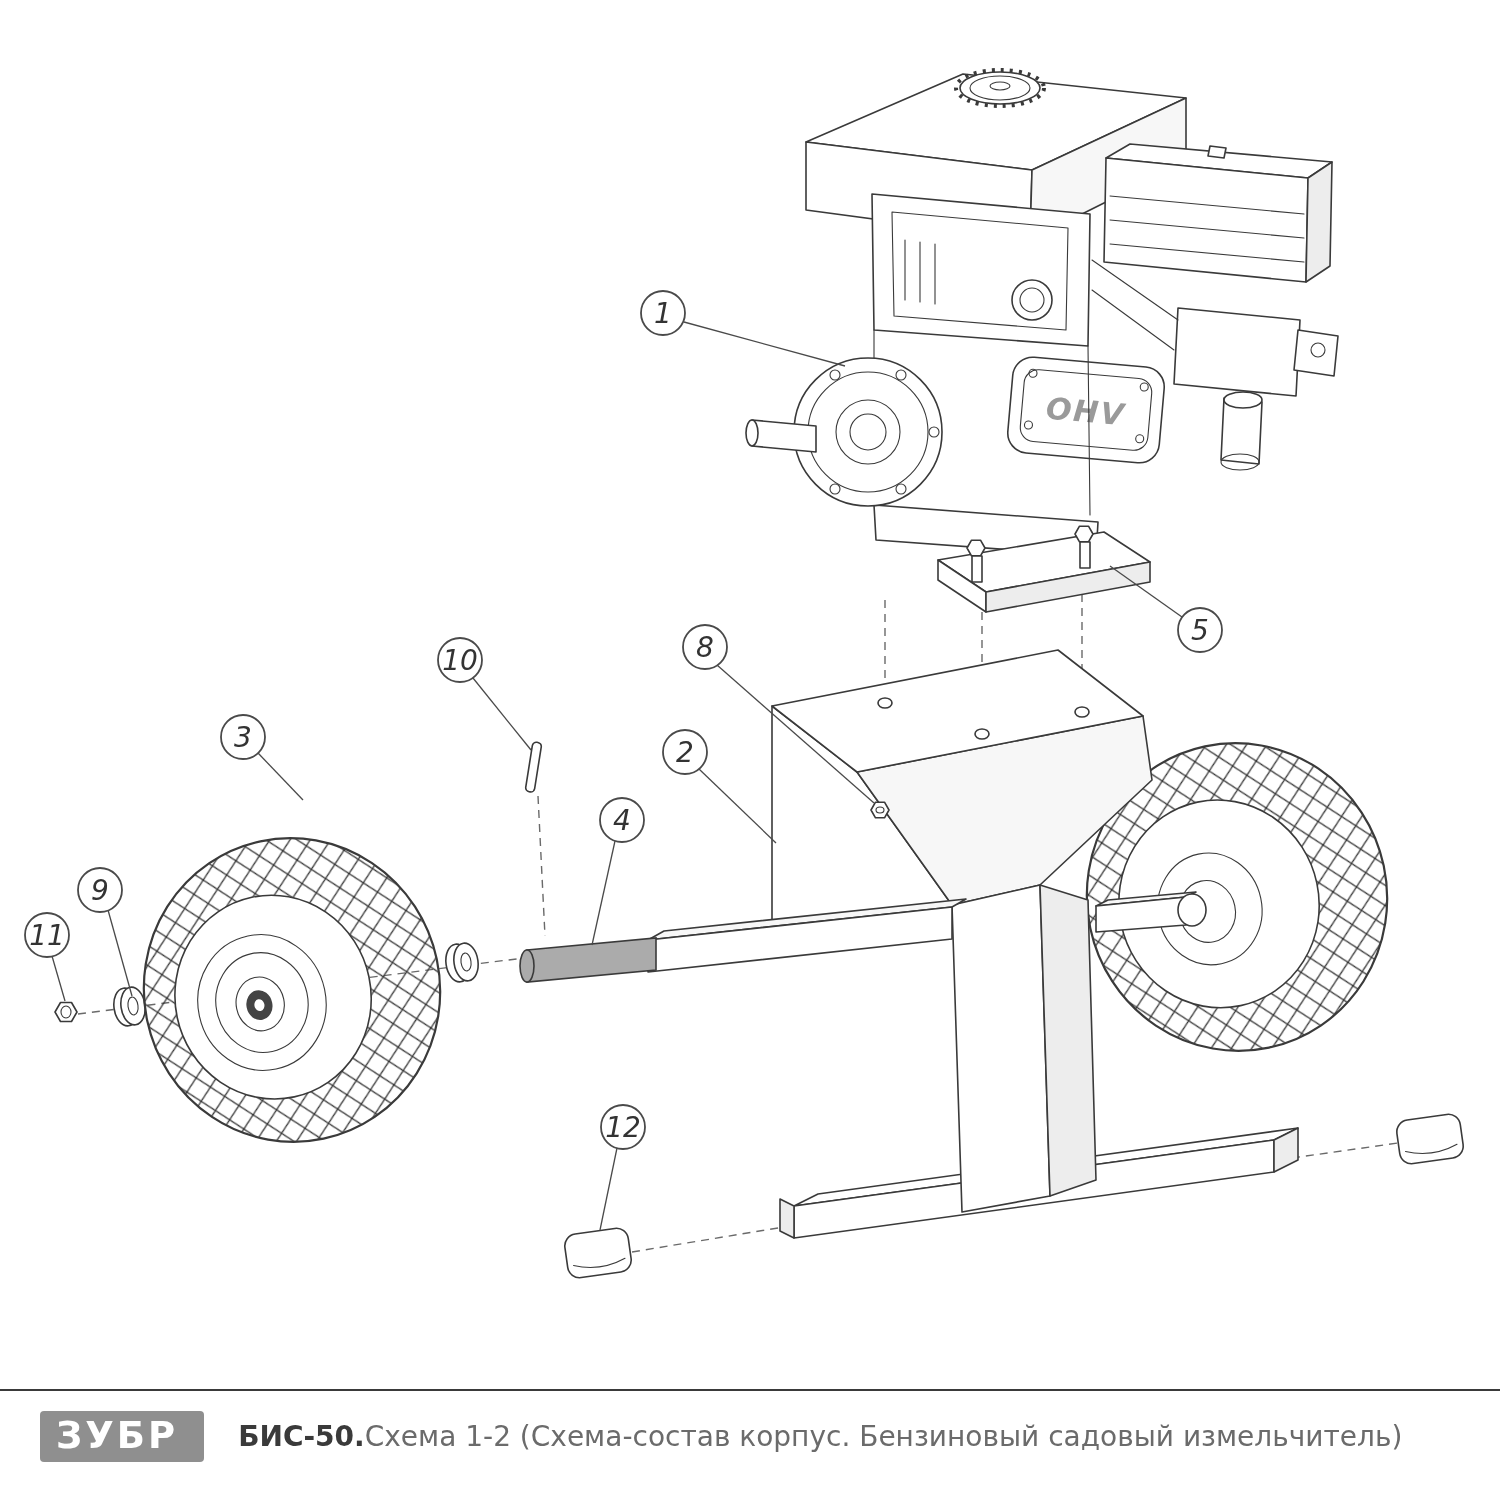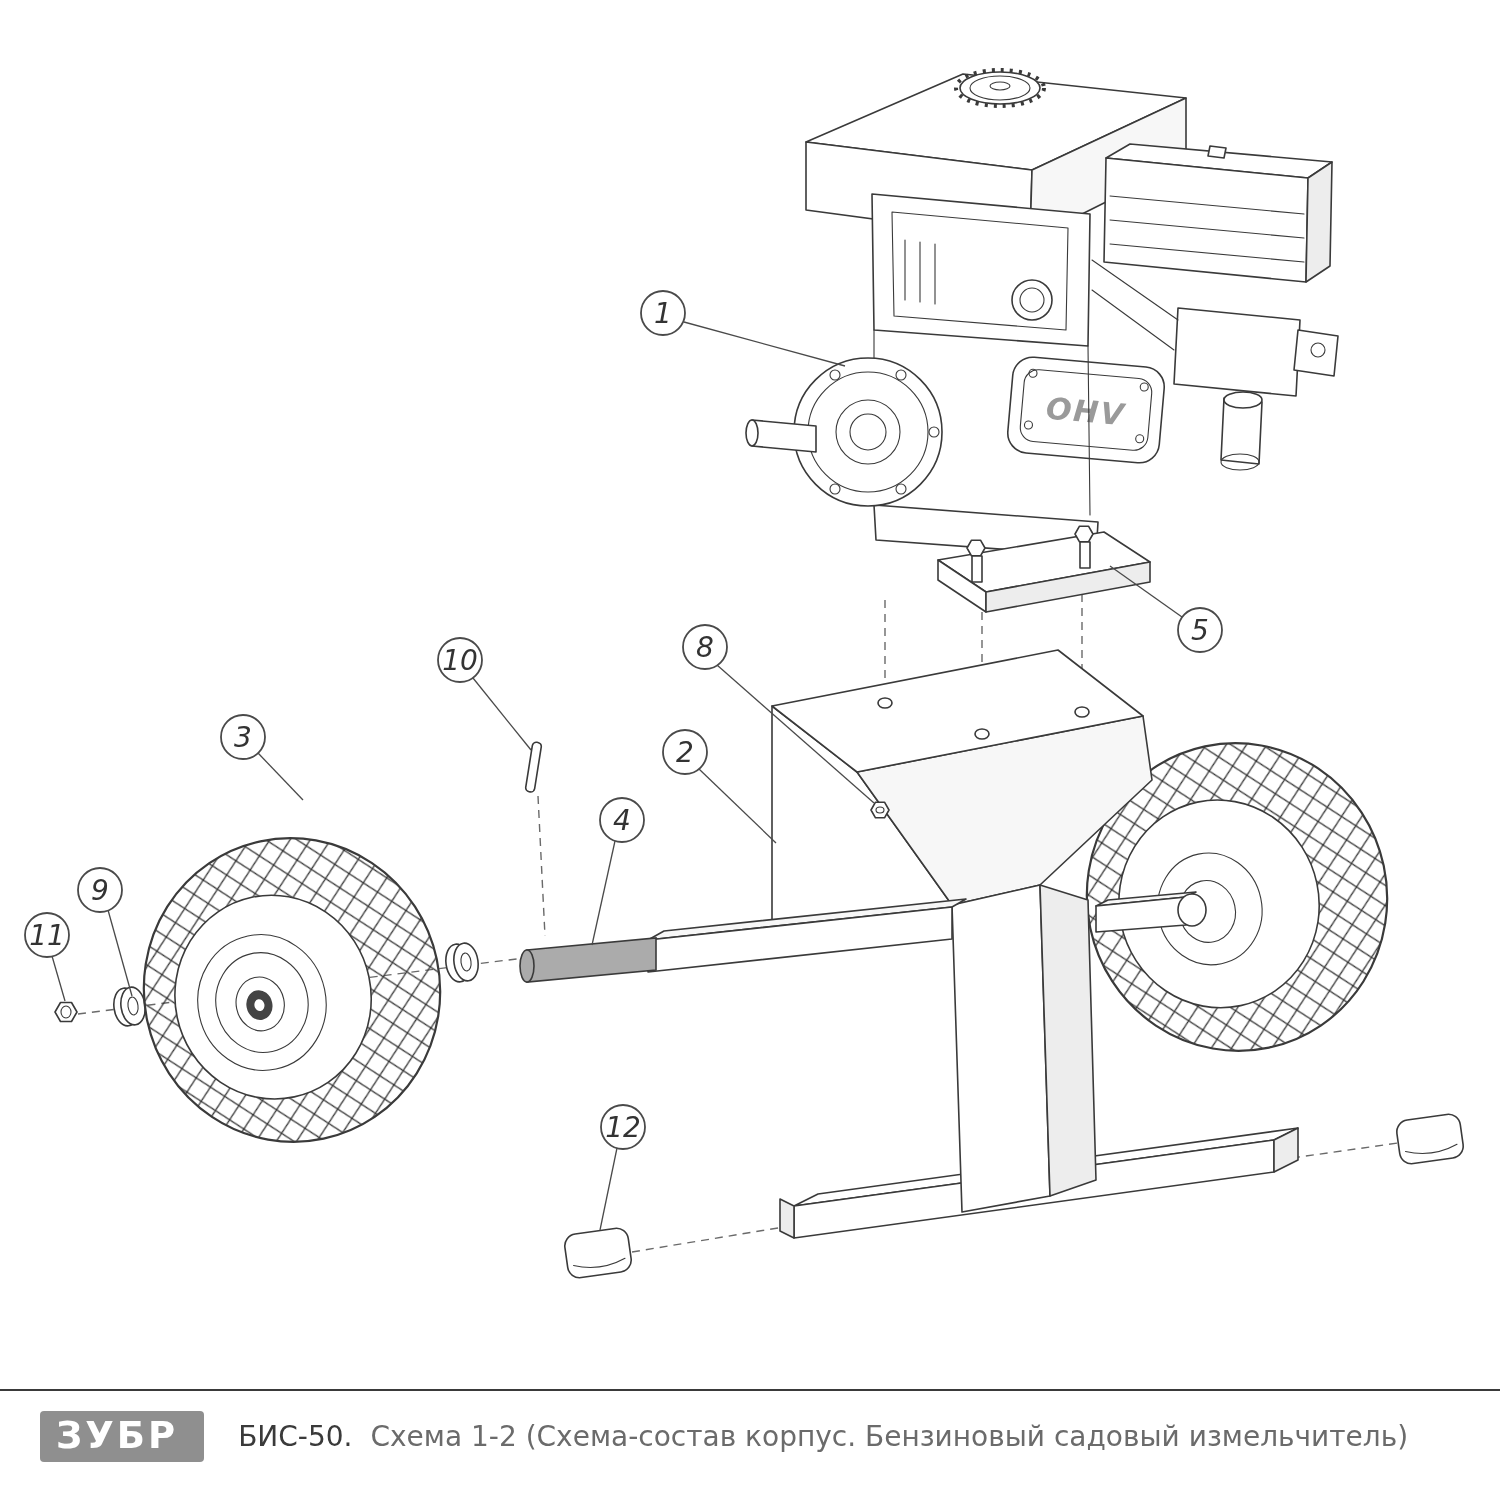--- a/index.html
+++ b/index.html
@@ -17,21 +17,21 @@
     text-anchor:middle;}
   .leader{fill:none;stroke:#4a4a4a;stroke-width:1.3;}
   .ohv-text{font-family:"DejaVu Sans",sans-serif;font-weight:bold;font-style:italic;
     font-size:30px;fill:#9a9a9a;text-anchor:middle;letter-spacing:2px;}
   .footer{position:absolute;left:0;top:1389px;width:1500px;border-top:2px solid #3a3a3a;}
   .footer-row{display:flex;align-items:center;gap:34px;padding:20px 30px 0 40px;}
   .logo{background:#8f8f8f;color:#ffffff;font-weight:bold;font-size:37px;
     padding:6px 26px 8px 16px;border-radius:4px;display:flex;align-items:flex-end;gap:12px;
     letter-spacing:3px;line-height:1;}
   .title{font-size:28px;color:#6b6b6b;white-space:nowrap;}
-  .model{font-weight:normal;color:#3a3a3a;margin-right:18px;}
+  .model{font-weight:bold;color:#3a3a3a;margin-right:0;}
 </style>
 </head>
 <body>
 
 <div class="stage">
 
 <svg width="1500" height="1500" viewBox="0 0 1500 1500">
   <defs>
     <pattern id="tread" width="24" height="24" patternUnits="userSpaceOnUse">
       <path d="M0,12 L12,0 L24,12 L12,24 Z" fill="none" stroke="#3a3a3a" stroke-width="1.3"></path>

